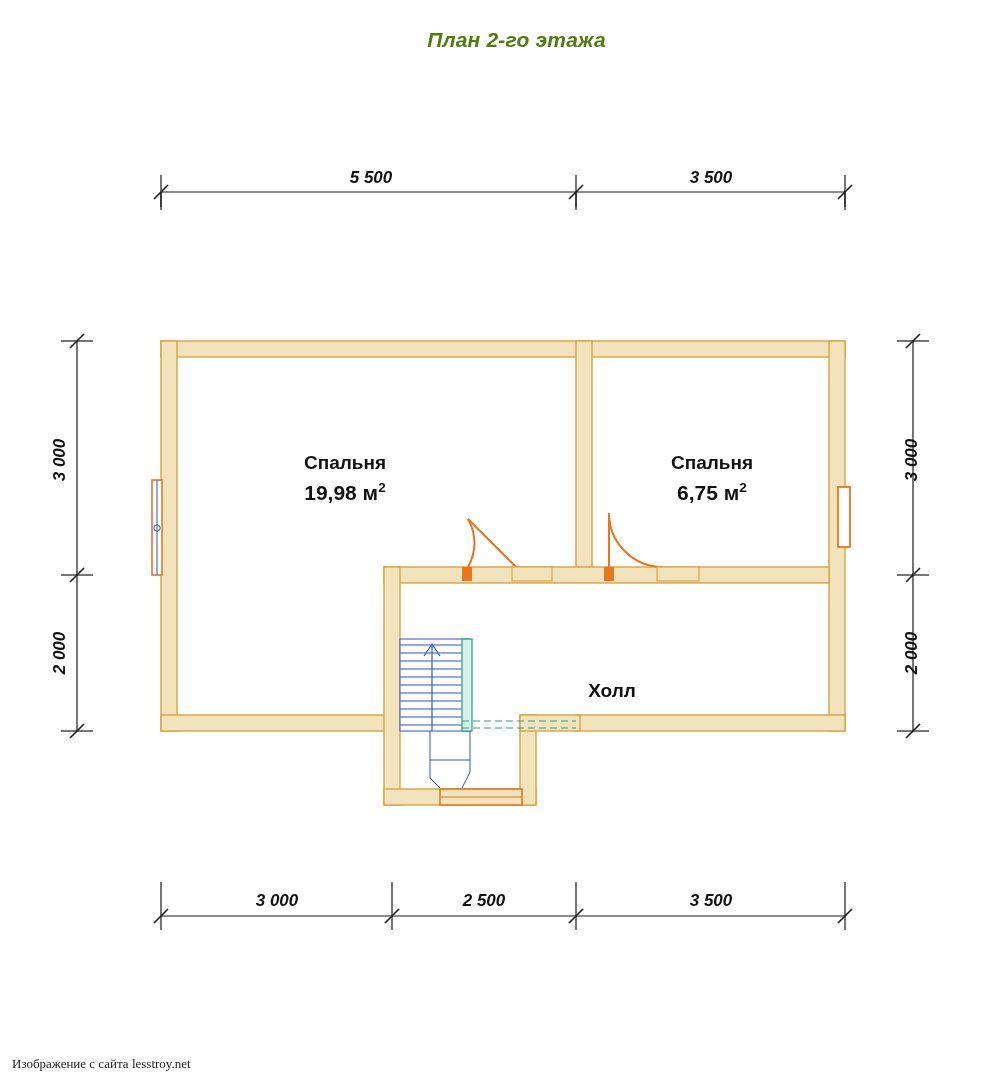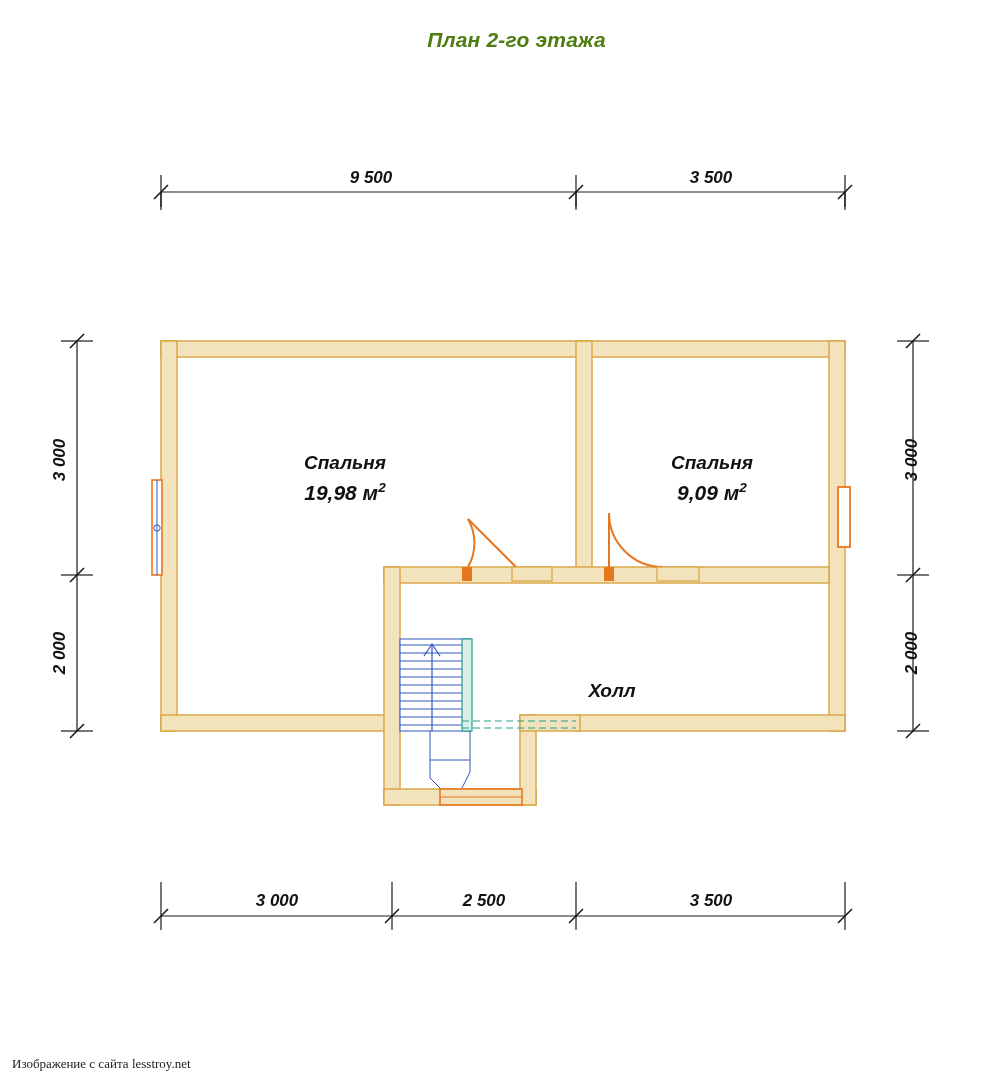--- a/index.html
+++ b/index.html
@@ -36,21 +36,20 @@
   }
   .plan-svg {
     position: absolute;
     left: 0;
     top: 0;
   }
   .label {
     position: absolute;
     text-align: center;
     font-weight: bold;
-    font-style: italic;
     color: #111111;
     white-space: nowrap;
   }
   .room-name {
     font-size: 19px;
   }
   .room-area {
     font-size: 21px;
   }
   .dim-label {
@@ -219,29 +218,29 @@
   <div class="room-block" style="left:245px; top:452px; width:200px;">
     <div class="label room-name" style="position:relative; left:0; top:0;">Спальня</div>
     <div class="label room-area" style="position:relative; left:0; top:6px;">
       <span>19,98 м</span><sup>2</sup>
     </div>
   </div>
 
   <div class="room-block" style="left:612px; top:452px; width:200px;">
     <div class="label room-name" style="position:relative; left:0; top:0;">Спальня</div>
     <div class="label room-area" style="position:relative; left:0; top:6px;">
-      <span>9,09 м</span><sup>2</sup>
+      <span>6,75 м</span><sup>2</sup>
     </div>
   </div>
 
   <div class="room-block" style="left:512px; top:634px; width:200px;">
     <div class="label room-name" style="position:relative; left:0; top:0;margin-top:46px;">Холл</div>
   </div>
 
-  <div class="dim-label" style="left:321px; top:168px; width:100px;">9 500</div>
+  <div class="dim-label" style="left:321px; top:168px; width:100px;">5 500</div>
   <div class="dim-label" style="left:661px; top:168px; width:100px;">3 500</div>
 
   <div class="dim-label" style="left:227px; top:891px; width:100px;">3 000</div>
   <div class="dim-label" style="left:434px; top:891px; width:100px;">2 500</div>
   <div class="dim-label" style="left:661px; top:891px; width:100px;">3 500</div>
 
   <div class="dim-label vertical" style="left:10px; top:450px; width:100px; transform: rotate(-90deg);">3 000</div>
   <div class="dim-label vertical" style="left:10px; top:643px; width:100px; transform: rotate(-90deg);">2 000</div>
 
   <div class="dim-label vertical" style="left:862px; top:450px; width:100px; transform: rotate(-90deg);">3 000</div>

